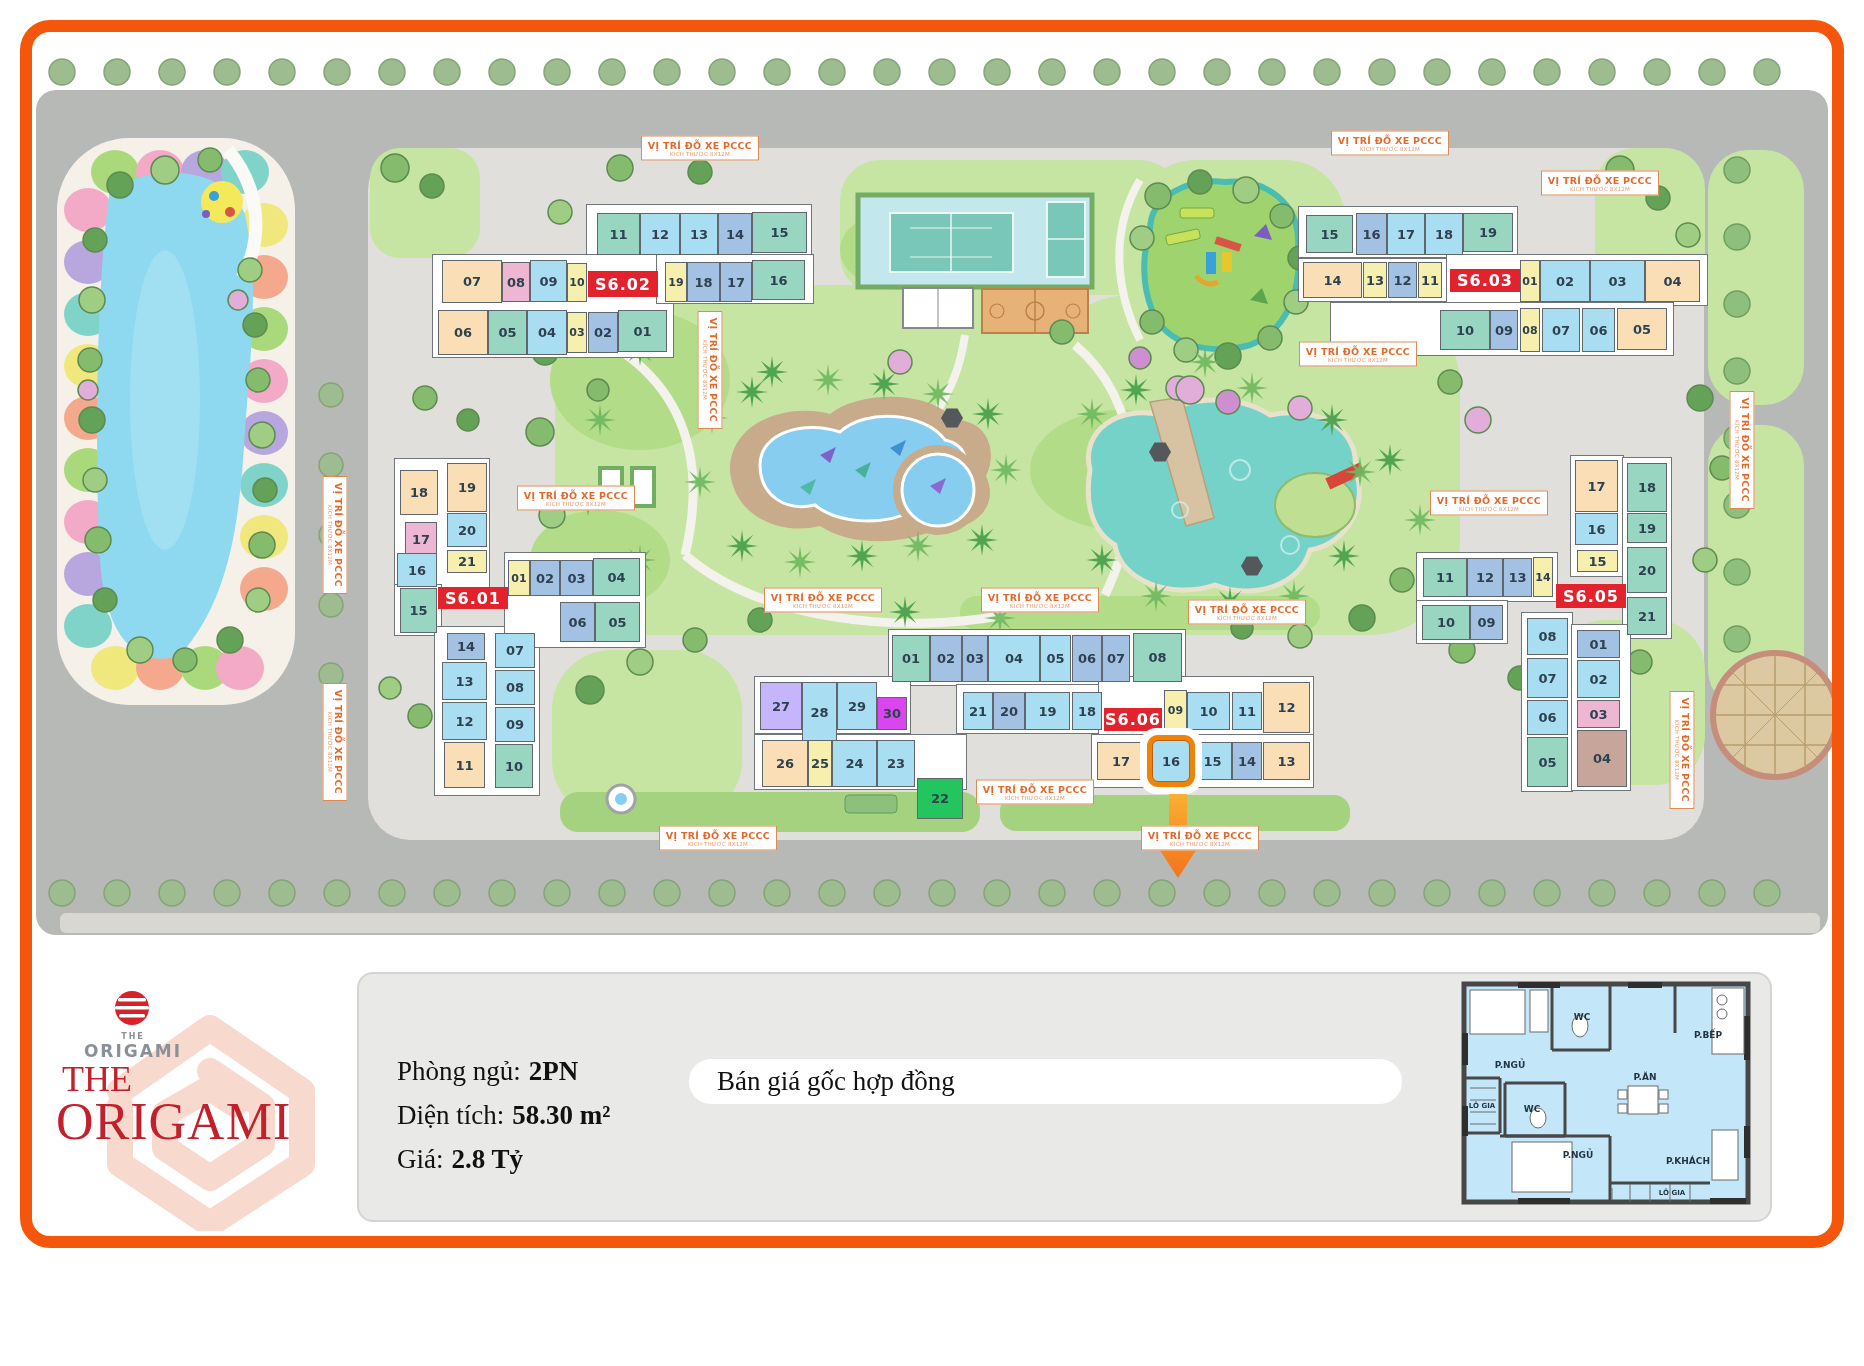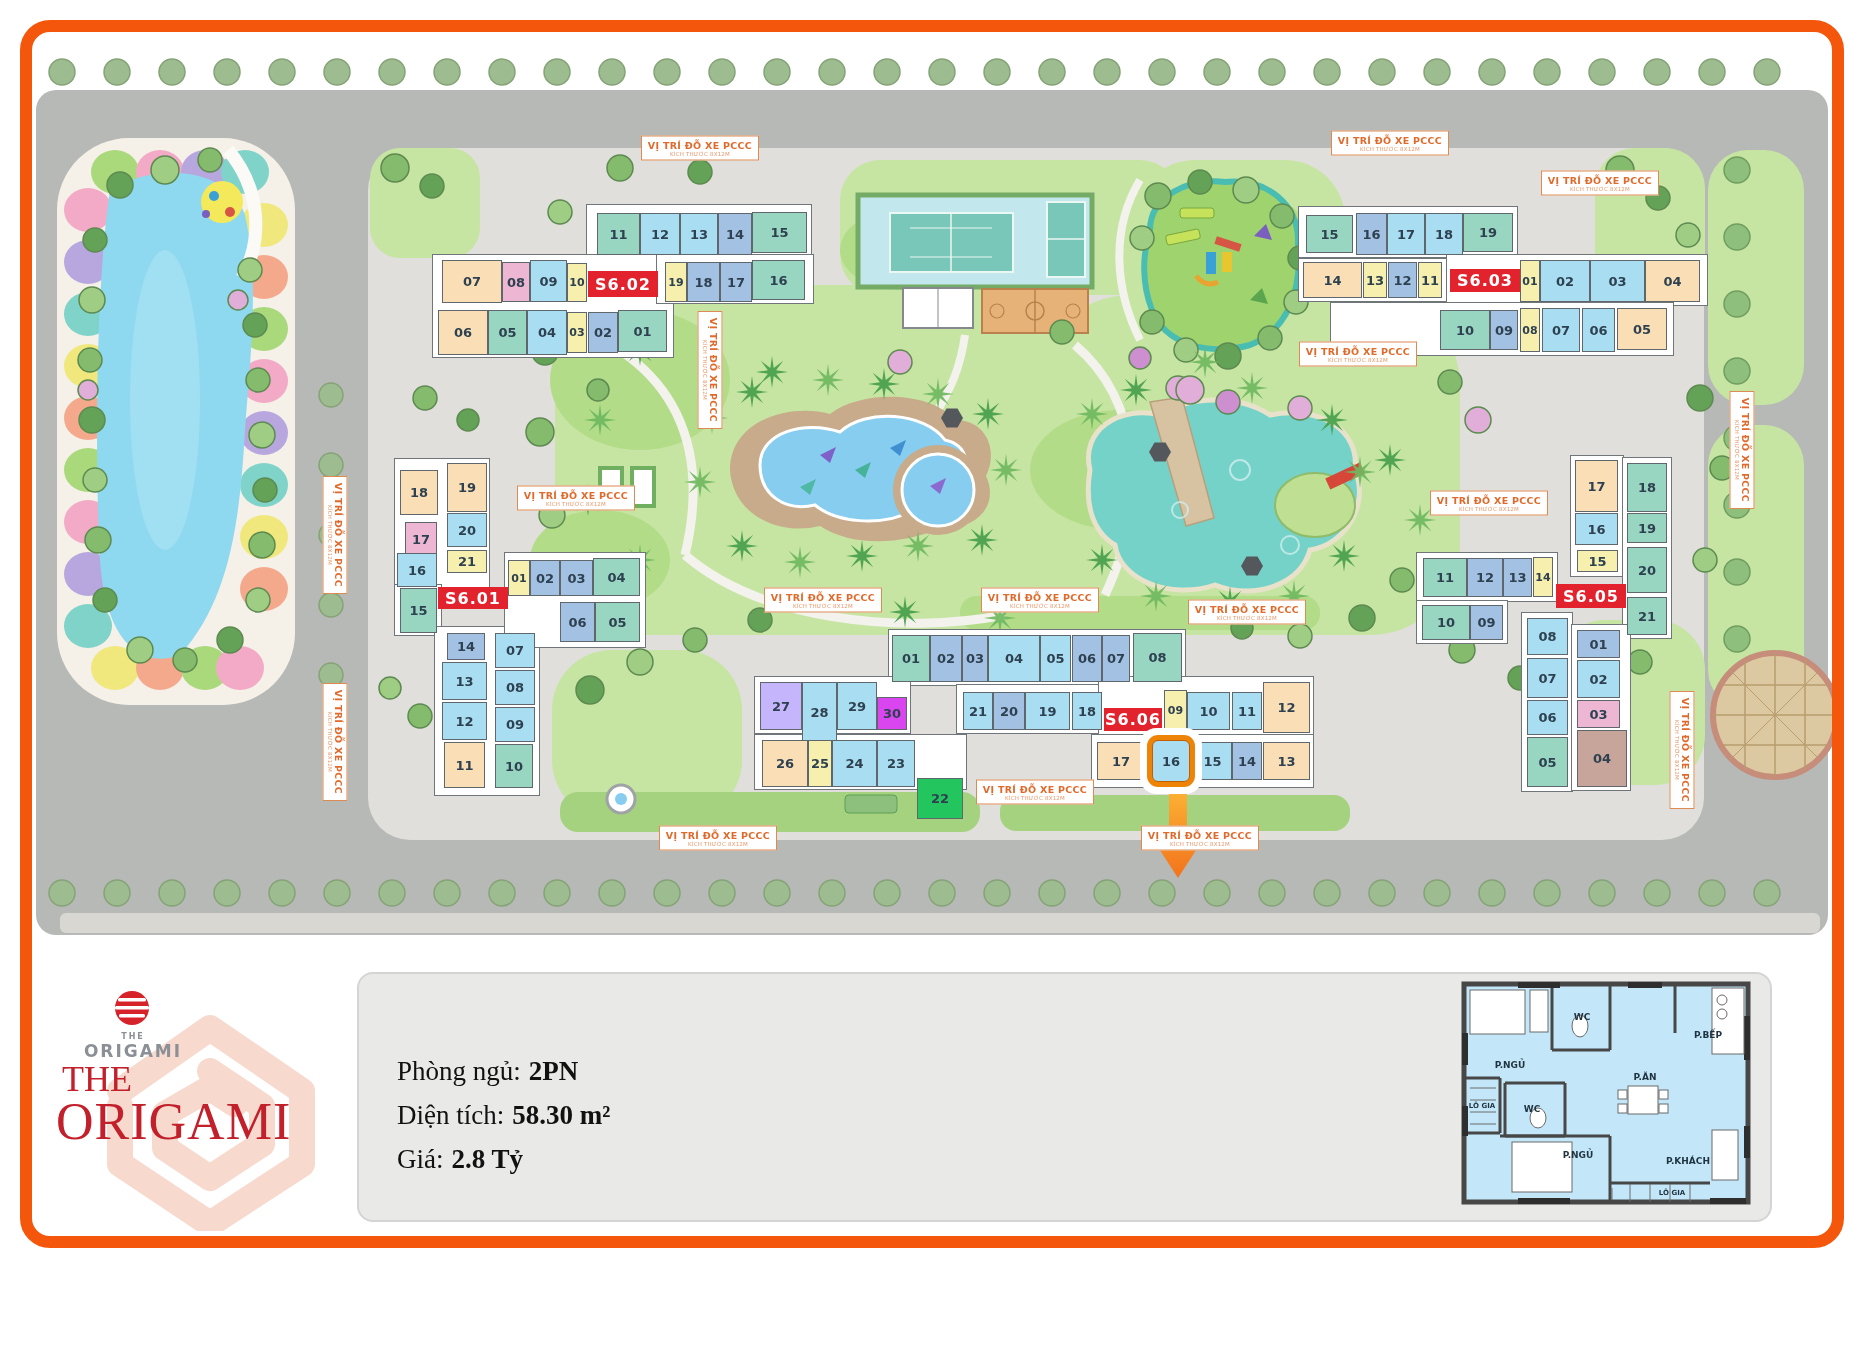--- a/index.html
+++ b/index.html
@@ -607,20 +607,21 @@
   <div class="panel">
     <div class="spec" style="top:82px">
       <span>Phòng ngủ:</span><b>2PN</b>
     </div>
     <div class="spec" style="top:126px">
       <span>Diện tích:</span><b>58.30 m²</b>
     </div>
     <div class="spec" style="top:170px">
       <span>Giá:</span><b>2.8 Tỷ</b>
     </div>
+    <div class="note-box">Bán giá gốc hợp đồng</div>
 
     <svg class="fp" width="292" height="232">
       <rect x="4" y="6" width="284" height="218" fill="#c3e7f8" stroke="#474747" stroke-width="5"></rect>
       <g stroke="#474747" stroke-width="3" fill="none">
         <line x1="92" y1="6" x2="92" y2="72"></line>
           <line x1="92" y1="72" x2="150" y2="72"></line>
         <line x1="150" y1="6" x2="150" y2="72"></line>
           <line x1="4" y1="100" x2="40" y2="100"></line>
         <line x1="40" y1="100" x2="40" y2="155"></line>
           <line x1="4" y1="155" x2="40" y2="155"></line>

